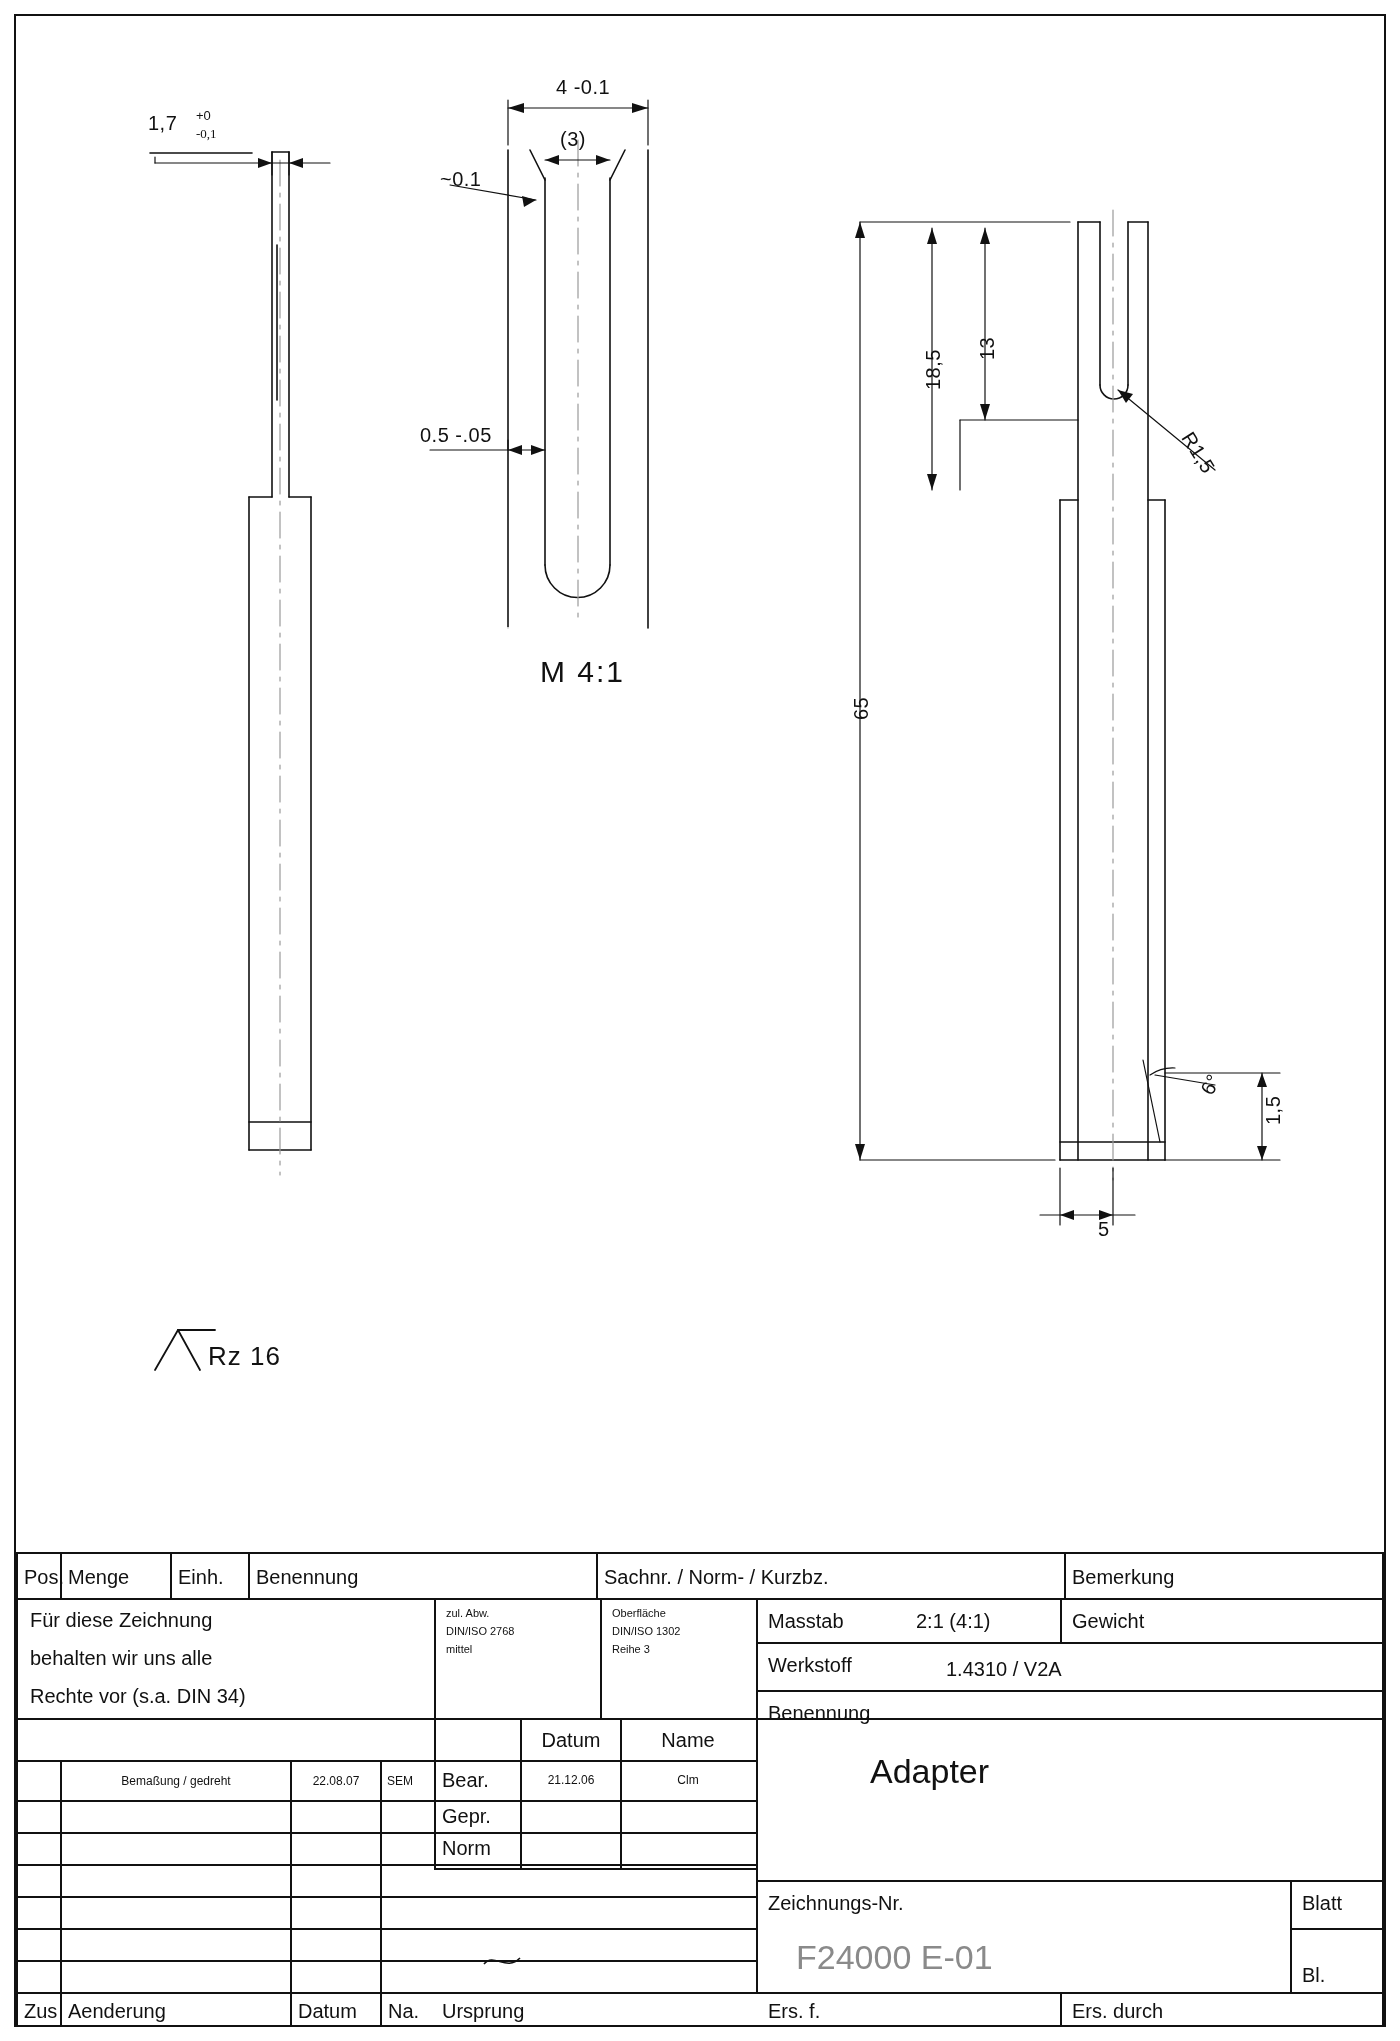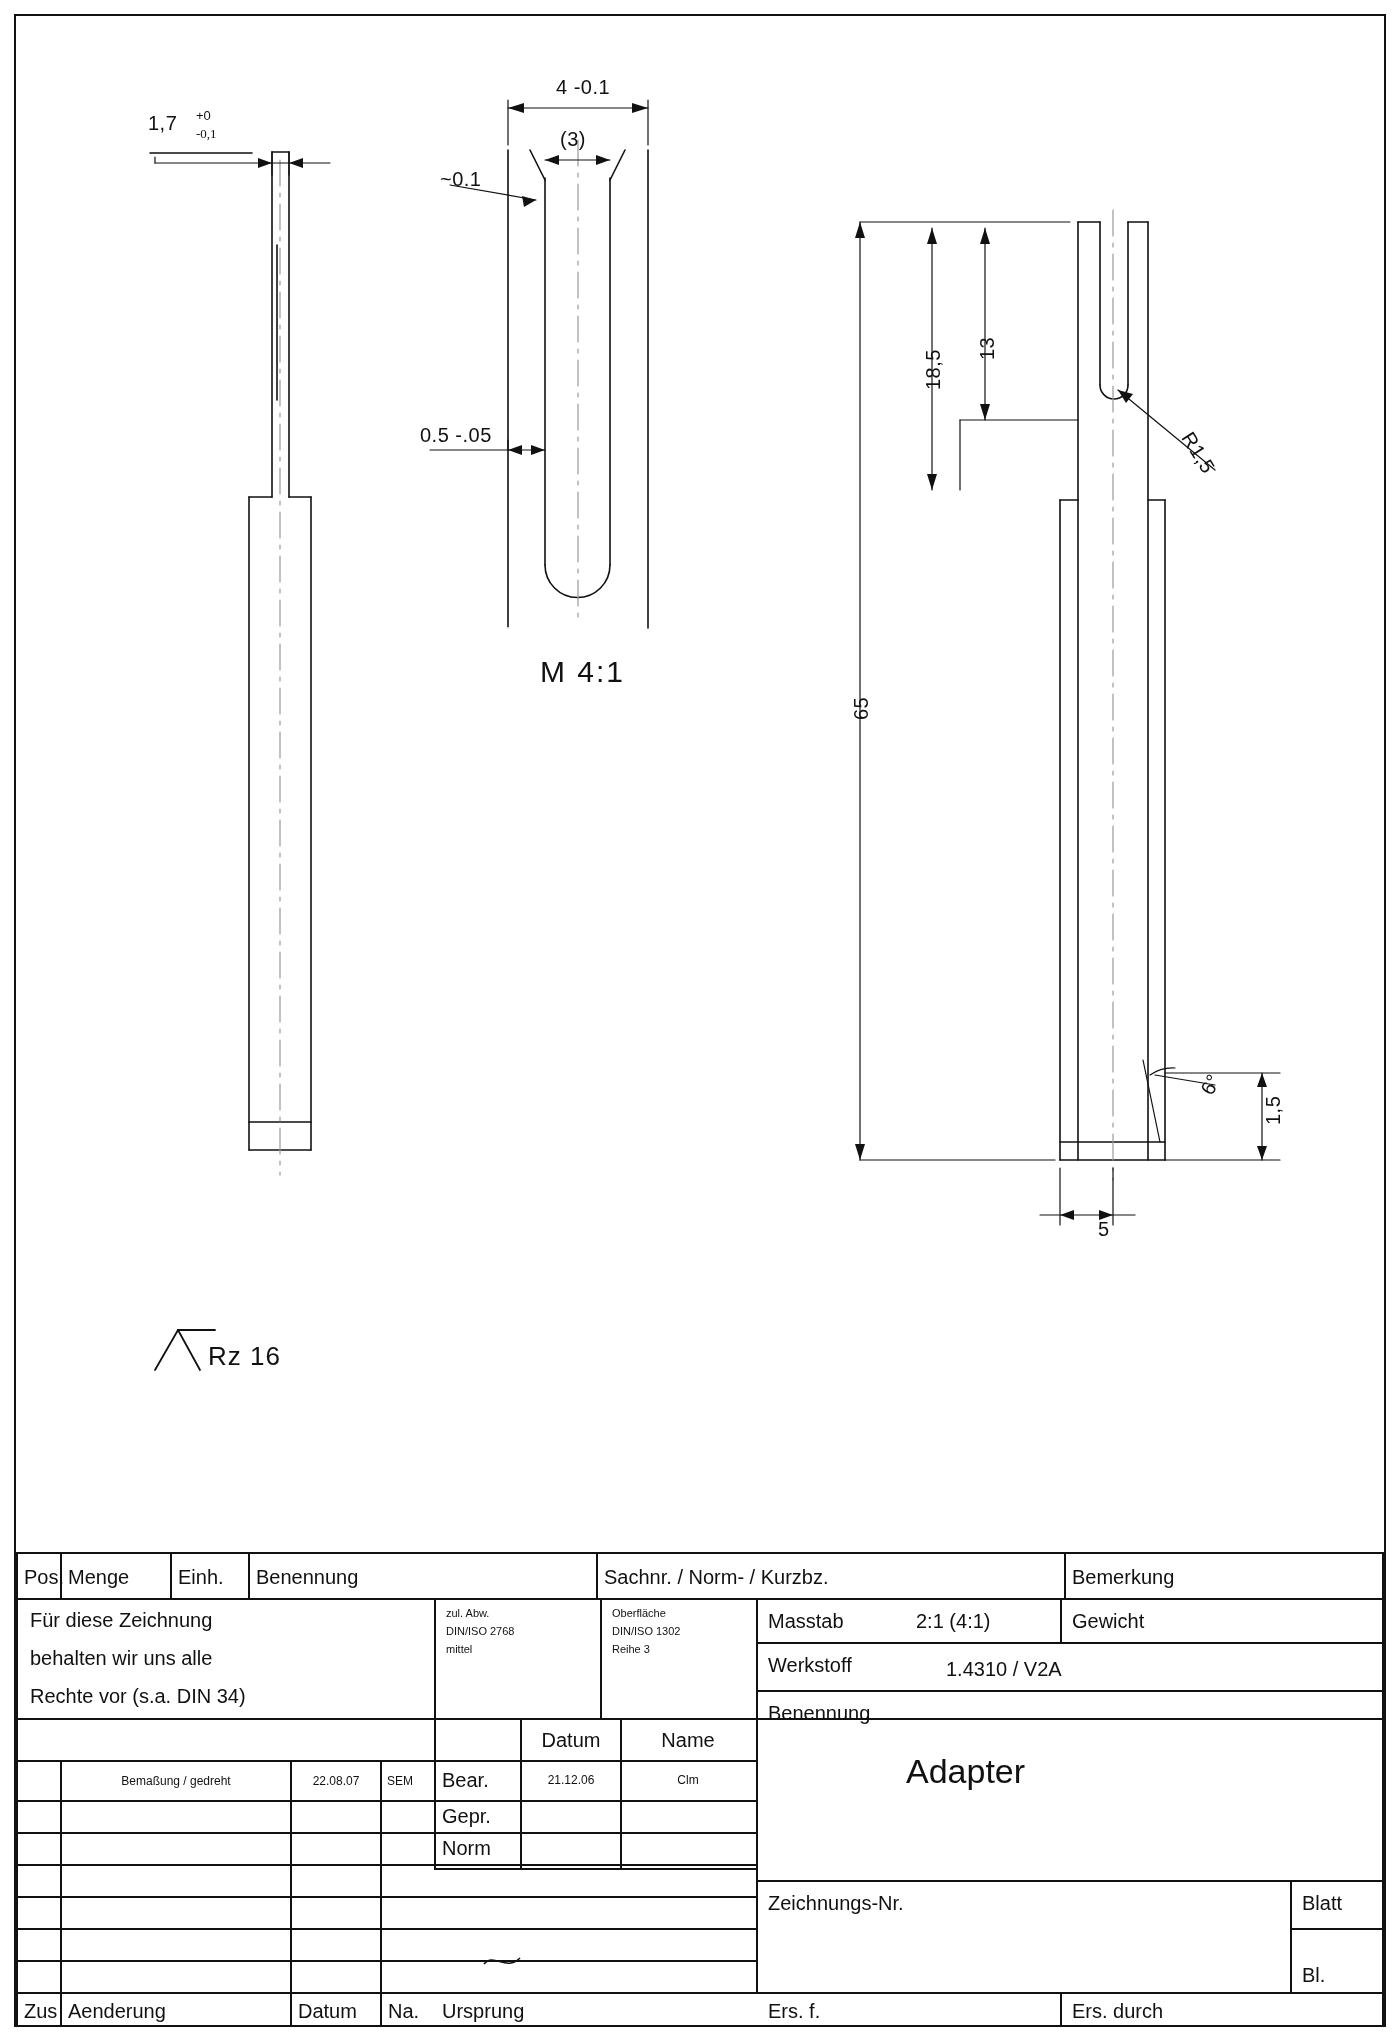--- a/index.html
+++ b/index.html
@@ -230,21 +230,21 @@
   <div class="cell xs" style="left:606px;top:1640px;width:150px;height:18px;">Reihe 3</div>
 
   <div class="cell" style="left:762px;top:1604px;width:120px;height:34px;">Masstab</div>
   <div class="cell" style="left:910px;top:1604px;width:150px;height:34px;">2:1  (4:1)</div>
   <div class="cell" style="left:1066px;top:1604px;width:200px;height:34px;">Gewicht</div>
 
   <div class="cell" style="left:762px;top:1648px;width:180px;height:34px;">Werkstoff</div>
   <div class="cell" style="left:940px;top:1652px;width:320px;height:34px;">1.4310 / V2A</div>
 
   <div class="cell" style="left:762px;top:1696px;width:300px;height:34px;">Benennung</div>
-  <div class="cell big" style="left:900px;top:1748px;width:420px;height:46px;">Adapter</div>
+  <div class="cell big" style="left:864px;top:1748px;width:420px;height:46px;">Adapter</div>
 
   <div class="cell c" style="left:436px;top:1722px;width:84px;height:36px;"></div>
   <div class="cell c" style="left:522px;top:1722px;width:98px;height:36px;">Datum</div>
   <div class="cell c" style="left:622px;top:1722px;width:132px;height:36px;">Name</div>
 
   <div class="cell sm c" style="left:62px;top:1764px;width:228px;height:34px;">Bemaßung / gedreht</div>
   <div class="cell sm c" style="left:292px;top:1764px;width:88px;height:34px;">22.08.07</div>
   <div class="cell sm c" style="left:382px;top:1764px;width:36px;height:34px;">SEM</div>
 
   <div class="cell" style="left:436px;top:1762px;width:84px;height:36px;">Bear.</div>
@@ -253,20 +253,21 @@
 
   <div class="cell" style="left:436px;top:1800px;width:84px;height:32px;">Gepr.</div>
   <div class="cell sm c" style="left:522px;top:1800px;width:98px;height:32px;"></div>
   <div class="cell sm c" style="left:622px;top:1800px;width:132px;height:32px;"></div>
 
   <div class="cell" style="left:436px;top:1832px;width:84px;height:32px;">Norm</div>
   <div class="cell sm c" style="left:522px;top:1832px;width:98px;height:32px;"></div>
   <div class="cell sm c" style="left:622px;top:1832px;width:132px;height:32px;"></div>
 
   <div class="cell" style="left:762px;top:1886px;width:420px;height:34px;">Zeichnungs-Nr.</div>
+  <div class="cell big grey" style="left:790px;top:1934px;width:440px;height:46px;">F24000 E-01</div>
   <div class="cell" style="left:1296px;top:1886px;width:86px;height:34px;">Blatt</div>
   <div class="cell" style="left:1296px;top:1960px;width:86px;height:30px;">Bl.</div>
 
   <div class="cell" style="left:18px;top:1996px;width:44px;height:30px;">Zus</div>
   <div class="cell" style="left:62px;top:1996px;width:228px;height:30px;">Aenderung</div>
   <div class="cell" style="left:292px;top:1996px;width:88px;height:30px;">Datum</div>
   <div class="cell" style="left:382px;top:1996px;width:52px;height:30px;">Na.</div>
   <div class="cell" style="left:436px;top:1996px;width:316px;height:30px;">Ursprung</div>
   <div class="cell" style="left:762px;top:1996px;width:296px;height:30px;">Ers. f.</div>
   <div class="cell" style="left:1066px;top:1996px;width:316px;height:30px;">Ers. durch</div>

